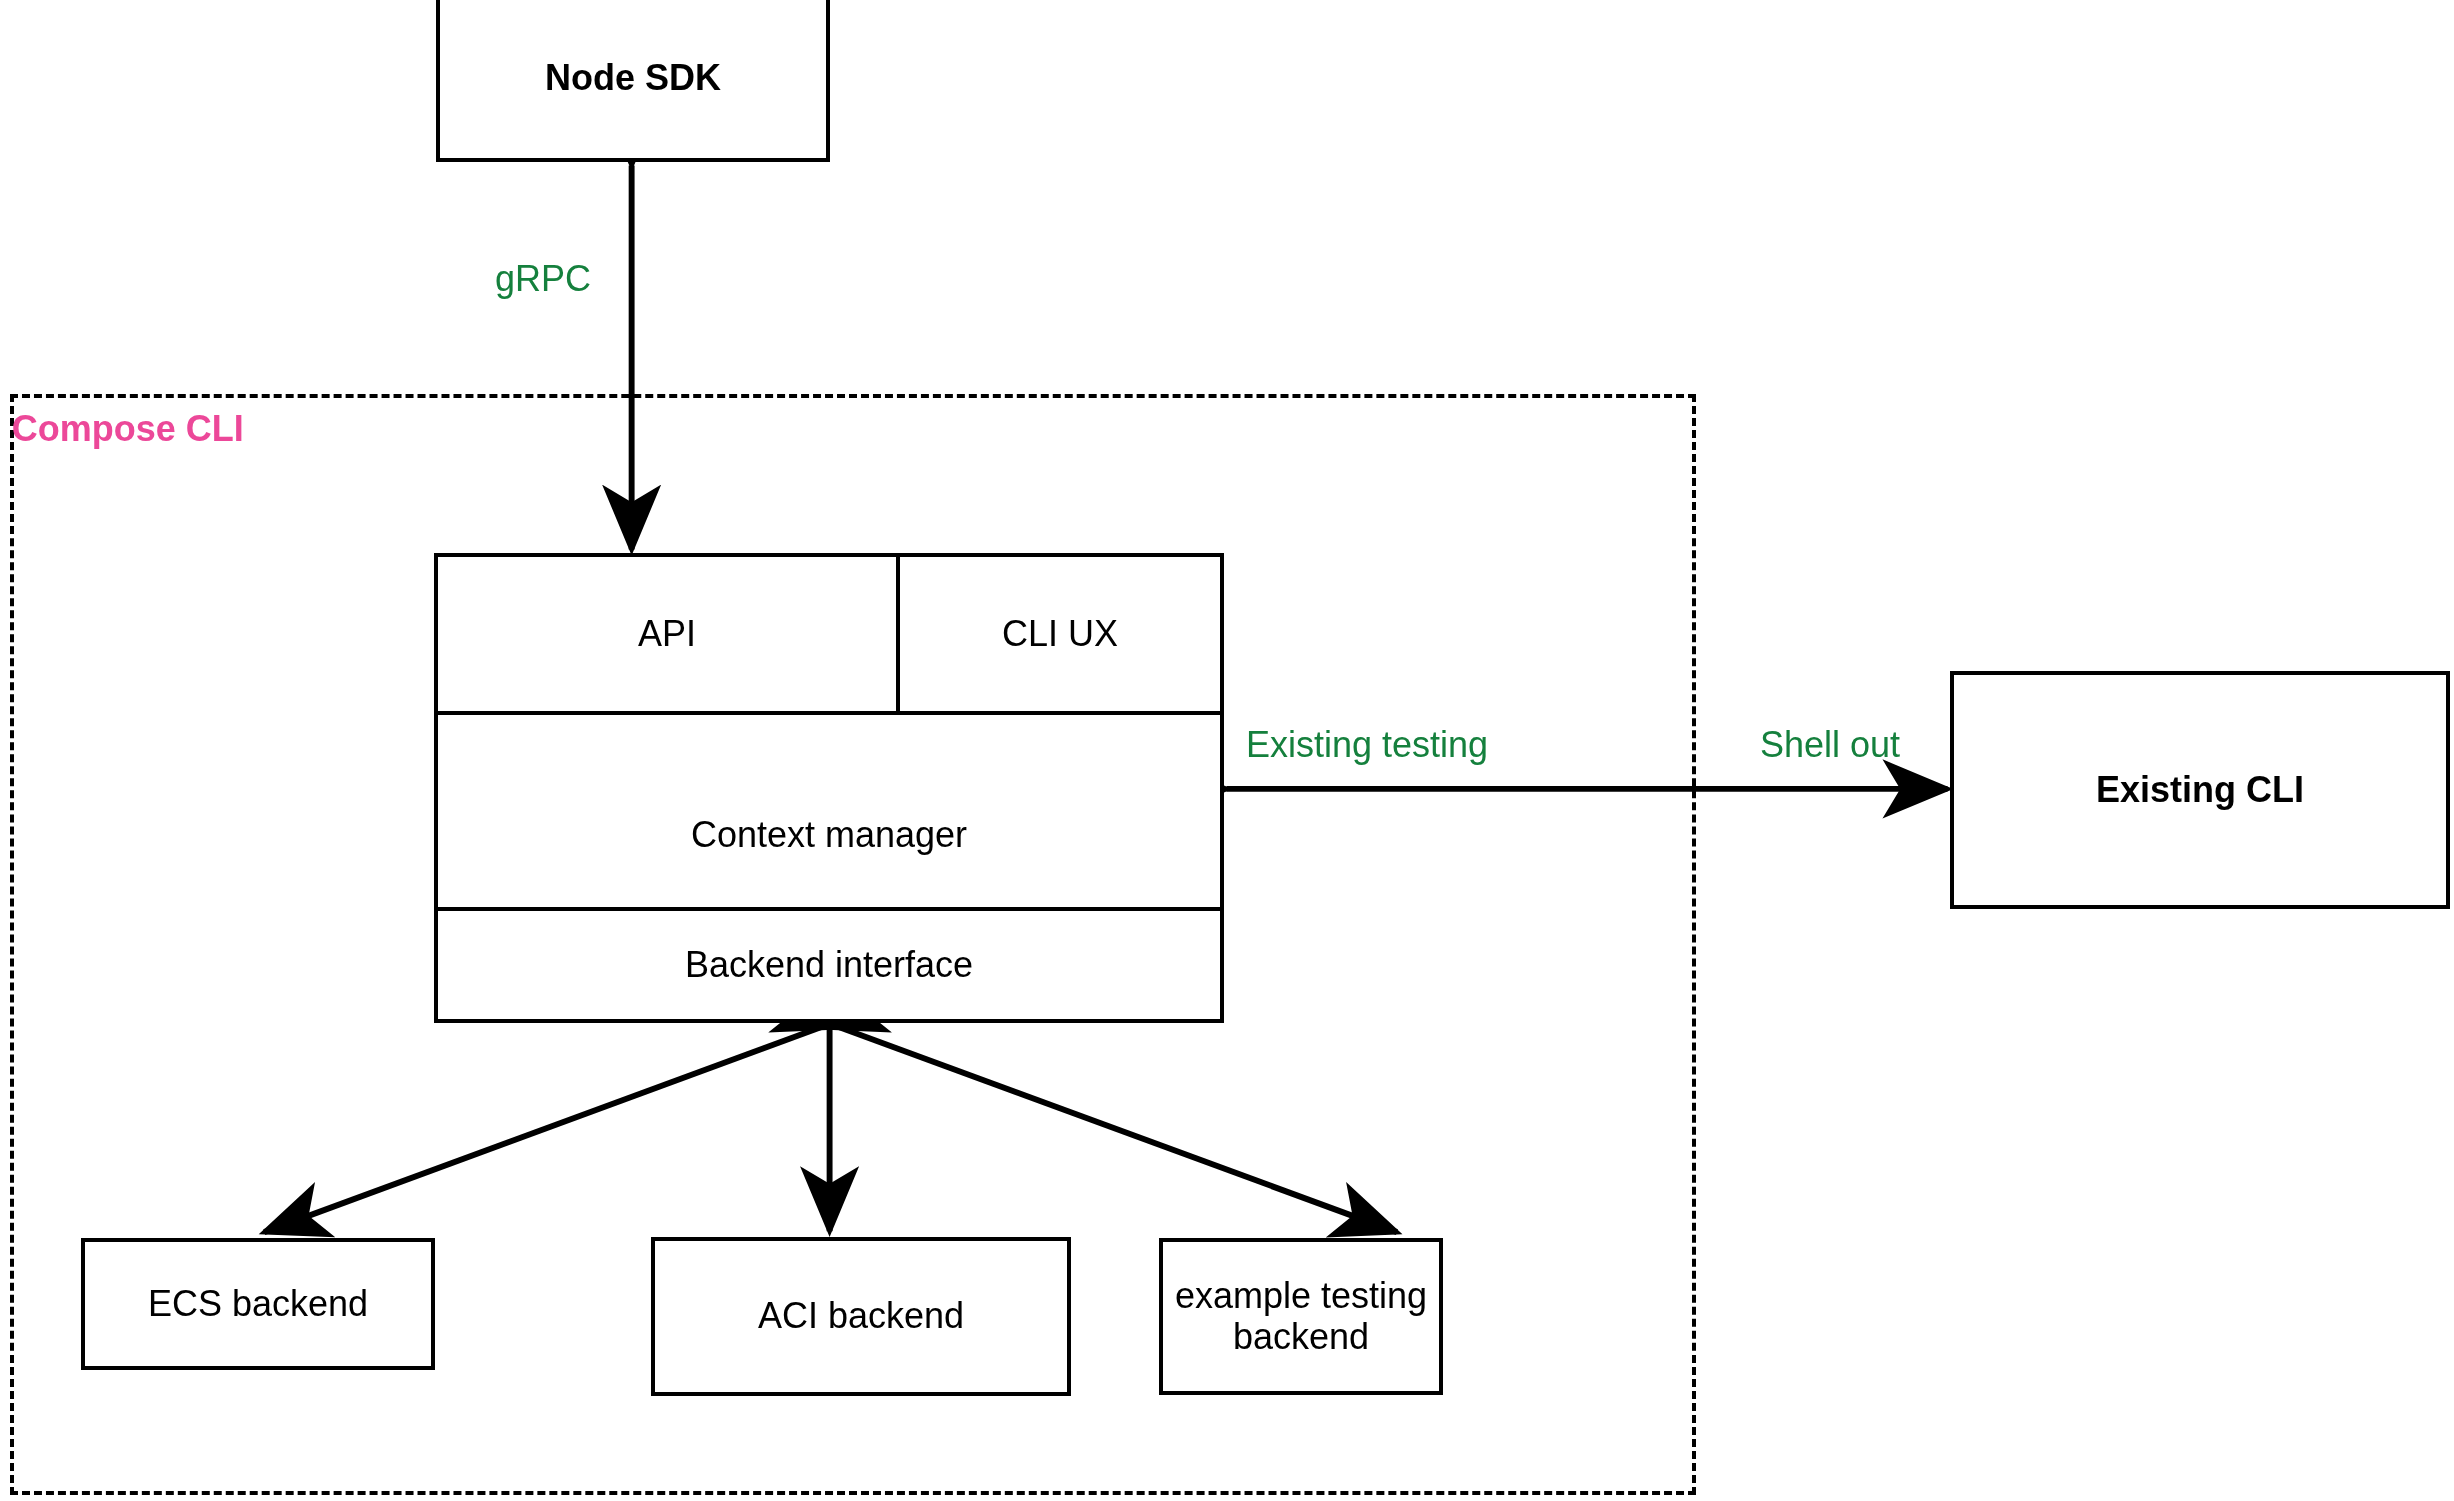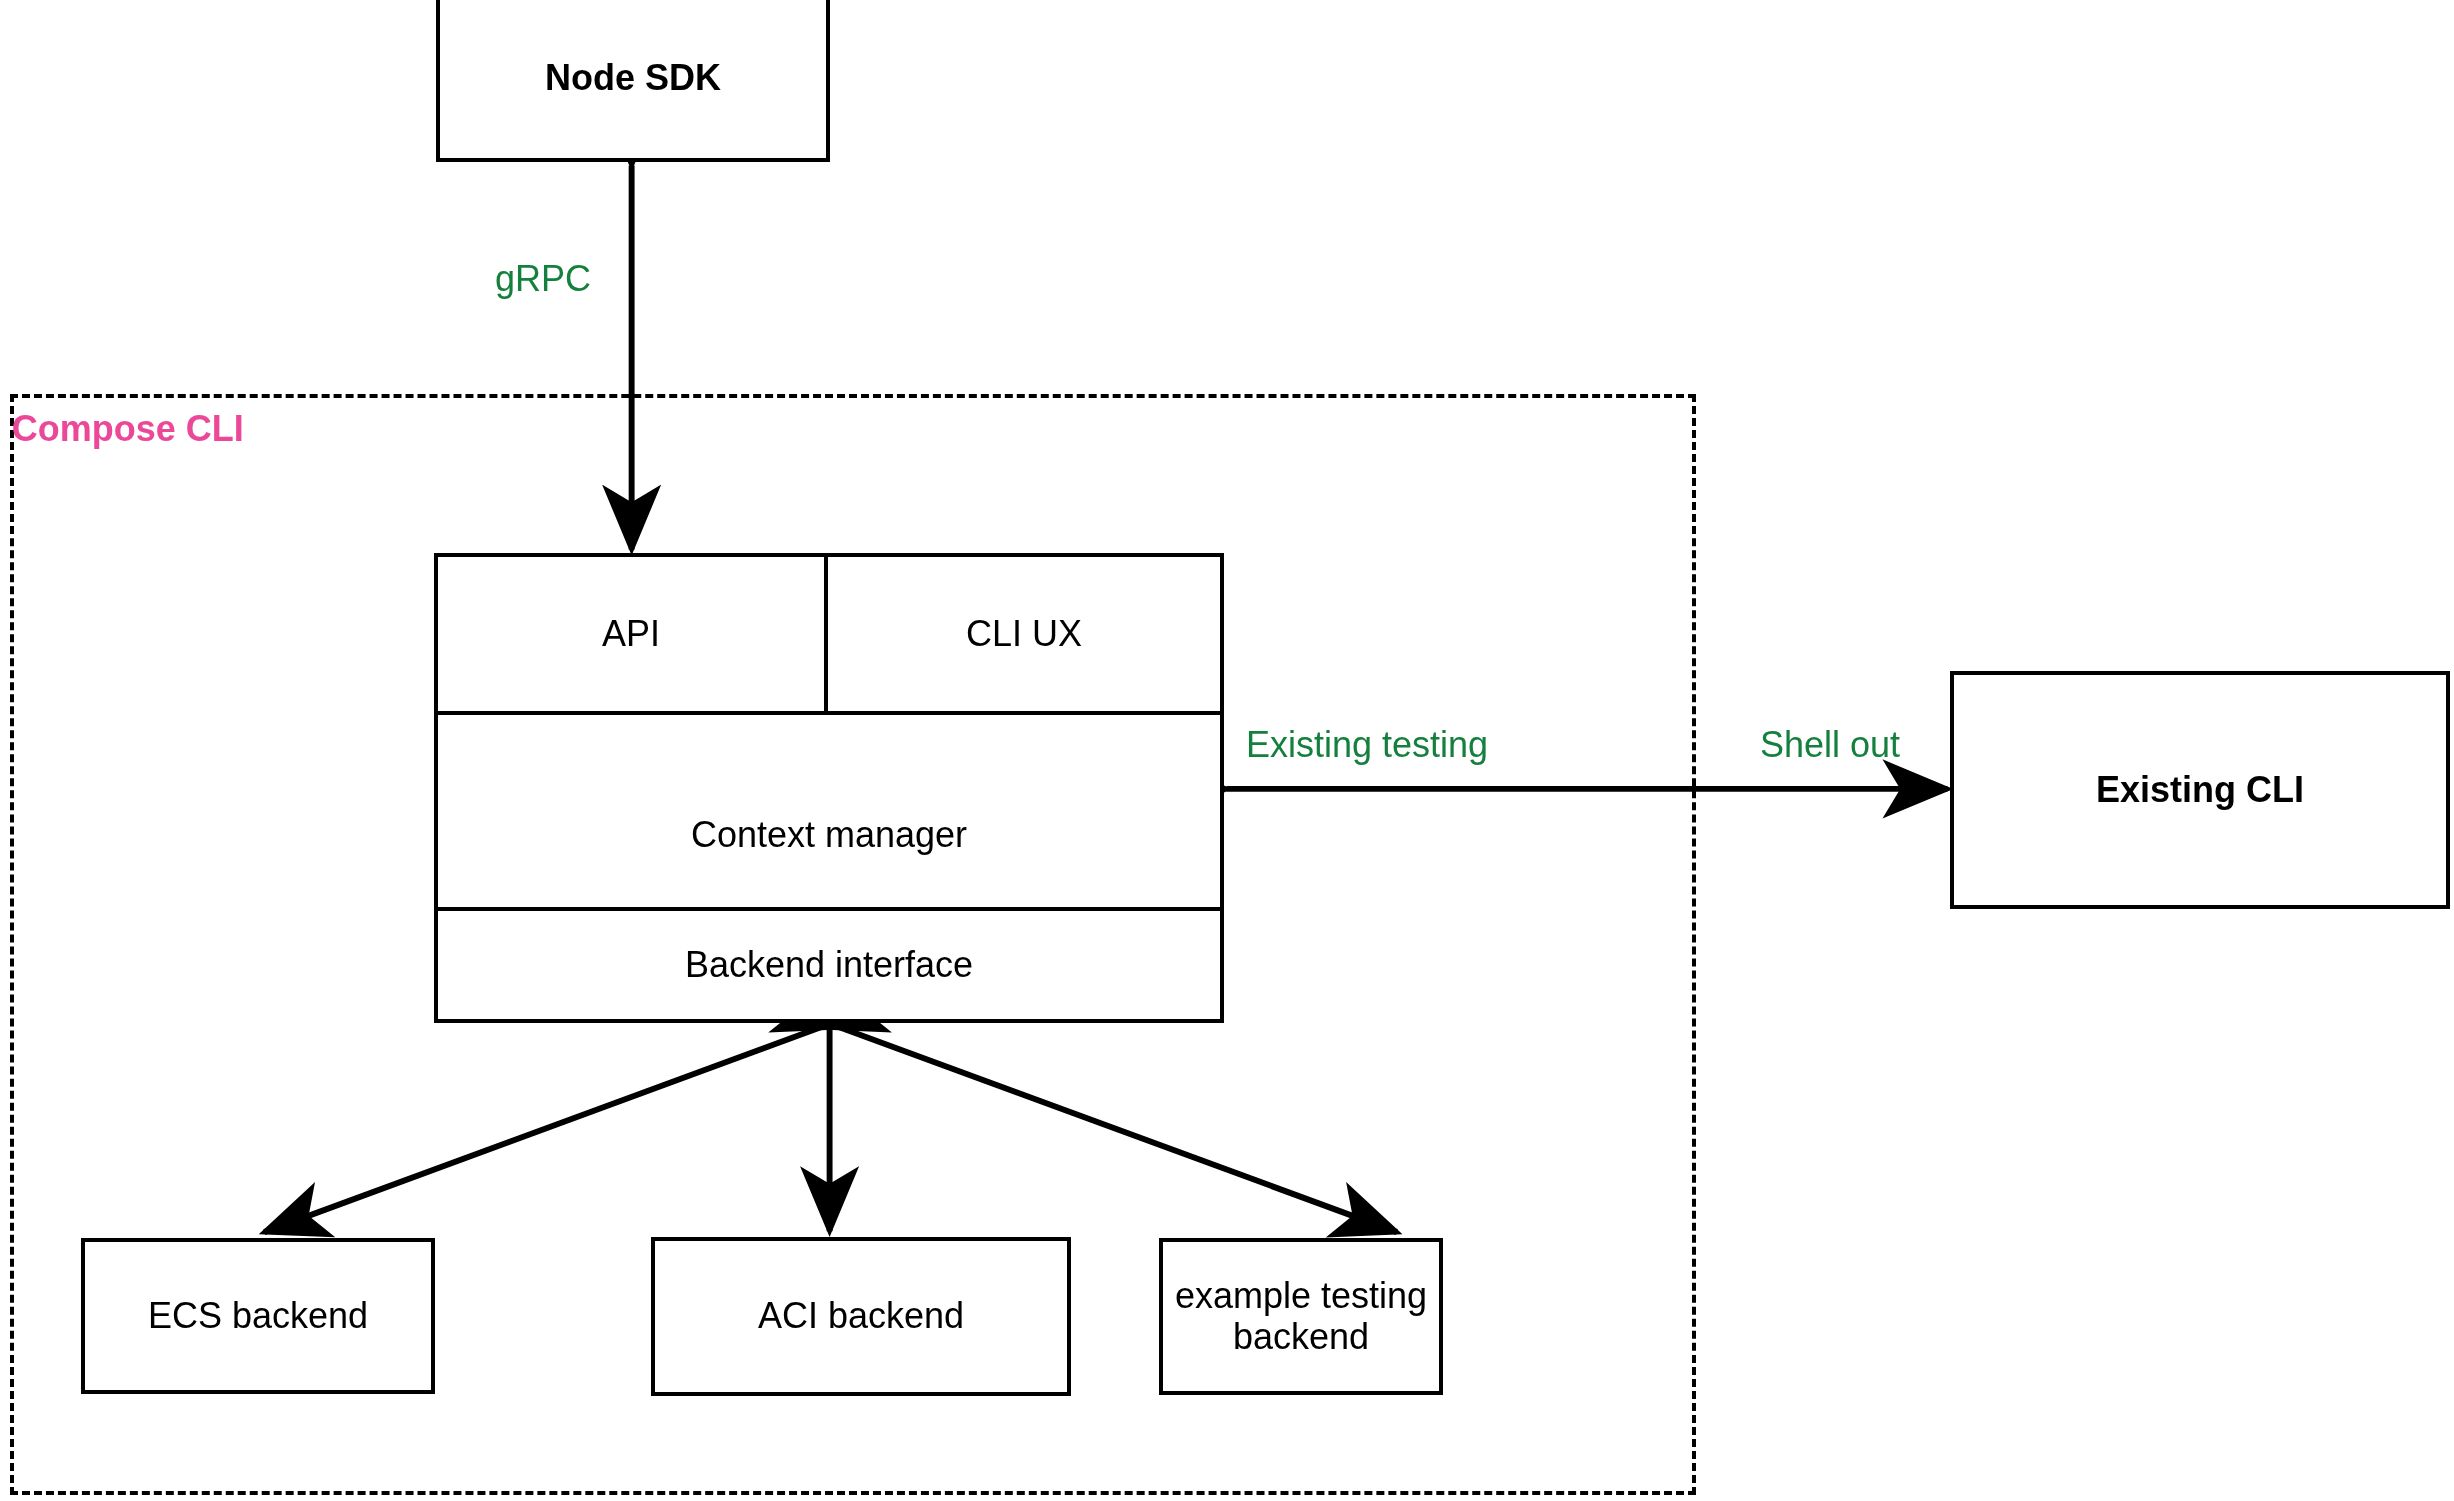--- a/index.html
+++ b/index.html
@@ -100,21 +100,21 @@
   .core-cell {
     display: flex;
     align-items: center;
     justify-content: center;
     text-align: center;
     font-size: 36px;
     color: #000000;
     box-sizing: border-box;
   }
   #core-cell-api {
-    width: 390px;
+    width: 462px;
     border-right: 4.9px solid #000000;
   }
   #core-cell-cliux {
     flex: 1 1 auto;
   }
   #core-row-context {
     height: 148px;
     box-sizing: border-box;
     border-bottom: 4.9px solid #000000;
     margin-top: 48px;
@@ -129,21 +129,21 @@
     top: 671px;
     width: 500px;
     height: 238px;
     align-items: center;
   }
   
   #ecs-backend-box {
     left: 81px;
     top: 1238px;
     width: 354px;
-    height: 156px;
+    height: 132px;
   }
   #aci-backend-box {
     left: 651px;
     top: 1237px;
     width: 420px;
     height: 159px;
   }
   #example-testing-backend-box {
     left: 1159px;
     top: 1238px;

